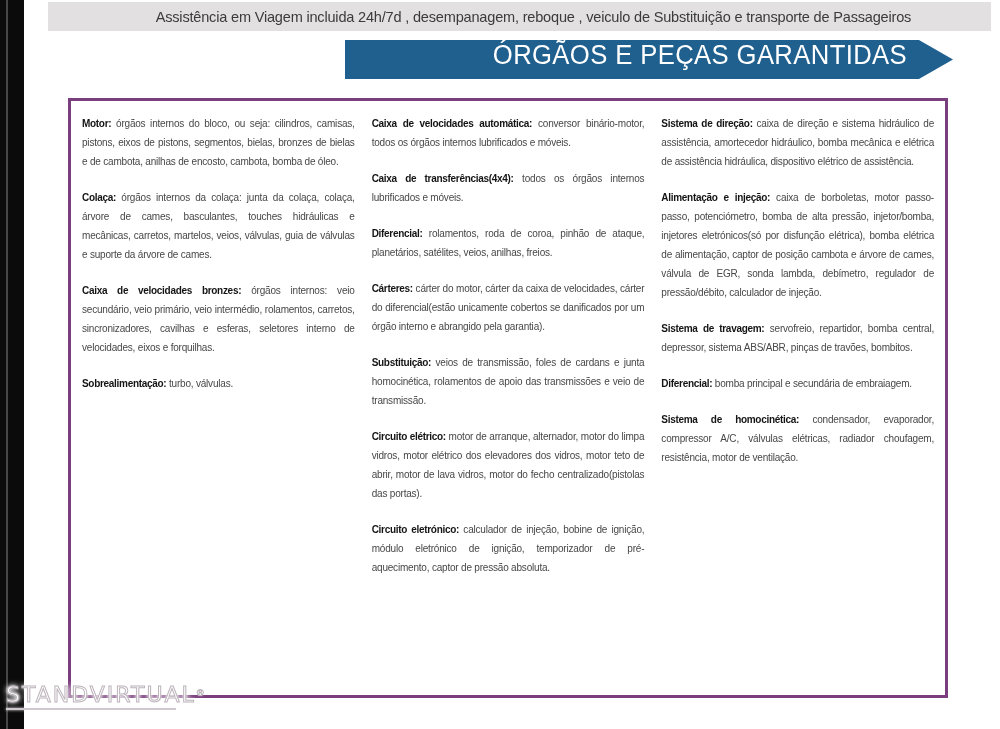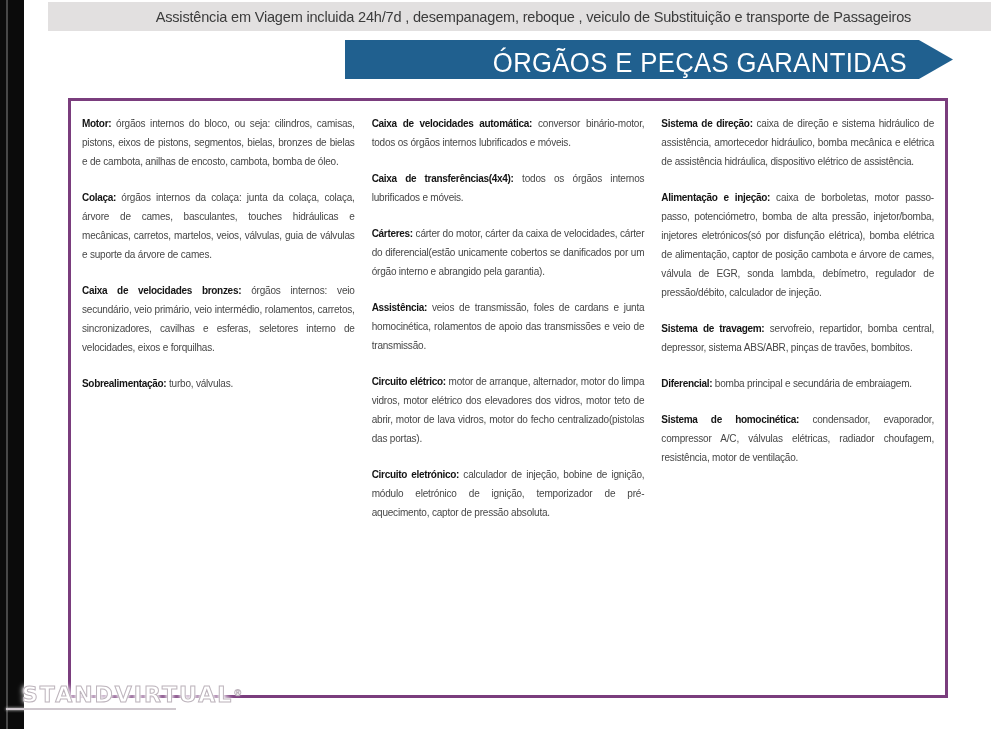--- a/index.html
+++ b/index.html
@@ -12,38 +12,38 @@
 
   
   .top-bar{position:absolute;left:48px;top:2px;width:916px;height:29px;background:#e2e0e0;
            display:flex;align-items:center;justify-content:center;padding-left:27px;}
   .top-bar-text{font-size:15px;color:#3b3b3b;letter-spacing:-0.2px;white-space:nowrap;
                 transform:scaleX(0.97);transform-origin:center;}
 
   
   .banner{position:absolute;left:345px;top:40px;width:608px;height:39px;background:#20608f;
           clip-path:polygon(0 0, 94.4% 0, 100% 50%, 94.4% 100%, 0 100%);
-          display:flex;align-items:flex-end;justify-content:flex-end;
+          display:flex;align-items:flex-start;justify-content:flex-end;
           padding-right:46px;box-sizing:border-box;}
   .banner-title{color:#ffffff;font-size:27px;letter-spacing:0.4px;white-space:nowrap;
                 transform:scaleX(0.95);transform-origin:right center;}
 
   
   .box{position:absolute;left:68px;top:98px;width:880px;height:600px;background:#ffffff;
        border:3px solid #7a3d7d;box-sizing:border-box;}
   .columns{display:flex;gap:17px;padding:13px 11px 0 11px;height:100%;box-sizing:border-box;overflow:hidden;}
   .col{flex:1;font-size:10px;line-height:19px;color:#474747;text-align:justify;letter-spacing:-0.2px;}
   .col p{margin:0 0 17px 0;}
   .col b{color:#141414;font-weight:700;letter-spacing:-0.3px;}
 
   
   .watermark{position:absolute;left:6px;top:684px;z-index:5;line-height:1;}
-  .wm-text{font-family:"DejaVu Sans", sans-serif;font-weight:700;font-size:22px;letter-spacing:2px;
+  .wm-text{font-family:"DejaVu Sans", sans-serif;font-weight:400;font-size:22px;letter-spacing:2px;
            color:rgba(255,255,255,0.95);-webkit-text-stroke:1px #bdb4bc;
-           text-shadow:0 0 3px #ffffff,0 0 5px #ffffff,0 0 7px #ffffff;margin-left:16px;}
+           text-shadow:0 0 3px #ffffff,0 0 5px #ffffff,0 0 7px #ffffff;}
   .wm-reg{font-family:"DejaVu Sans", sans-serif;font-size:9px;vertical-align:super;
           color:rgba(255,255,255,0.95);-webkit-text-stroke:0.6px #bdb4bc;
           text-shadow:0 0 3px #ffffff;}
   .wm-underline{height:2px;background:#cfc8ce;margin-top:2px;width:170px;box-shadow:0 0 3px #ffffff;}
 </style>
 </head>
 <body>
 
 <div class="page">
 
@@ -82,25 +82,29 @@
       <div class="col">
         <p>
           <b>Caixa de velocidades automática:</b>
           <span>conversor binário-motor, todos os órgãos internos lubrificados e móveis.</span>
         </p>
         <p>
           <b>Caixa de transferências(4x4):</b>
           <span>todos os órgãos internos lubrificados e móveis.</span>
         </p>
         <p>
+          <b>Diferencial:</b>
+          <span>rolamentos, roda de coroa, pinhão de ataque, planetários, satélites, veios, anilhas, freios.</span>
+        </p>
+        <p>
           <b>Cárteres:</b>
           <span>cárter do motor, cárter da caixa de velocidades, cárter do diferencial(estão unicamente cobertos se danificados por um órgão interno e abrangido pela garantia).</span>
         </p>
         <p>
-          <b>Assistência:</b>
+          <b>Substituição:</b>
           <span>veios de transmissão, foles de cardans e junta homocinética, rolamentos de apoio das transmissões e veio de transmissão.</span>
         </p>
         <p>
           <b>Circuito elétrico:</b>
           <span>motor de arranque, alternador, motor do limpa vidros, motor elétrico dos elevadores dos vidros, motor teto de abrir, motor de lava vidros, motor do fecho centralizado(pistolas das portas).</span>
         </p>
         <p>
           <b>Circuito eletrónico:</b>
           <span>calculador de injeção, bobine de ignição, módulo eletrónico de ignição, temporizador de pré-aquecimento, captor de pressão absoluta.</span>
         </p>

